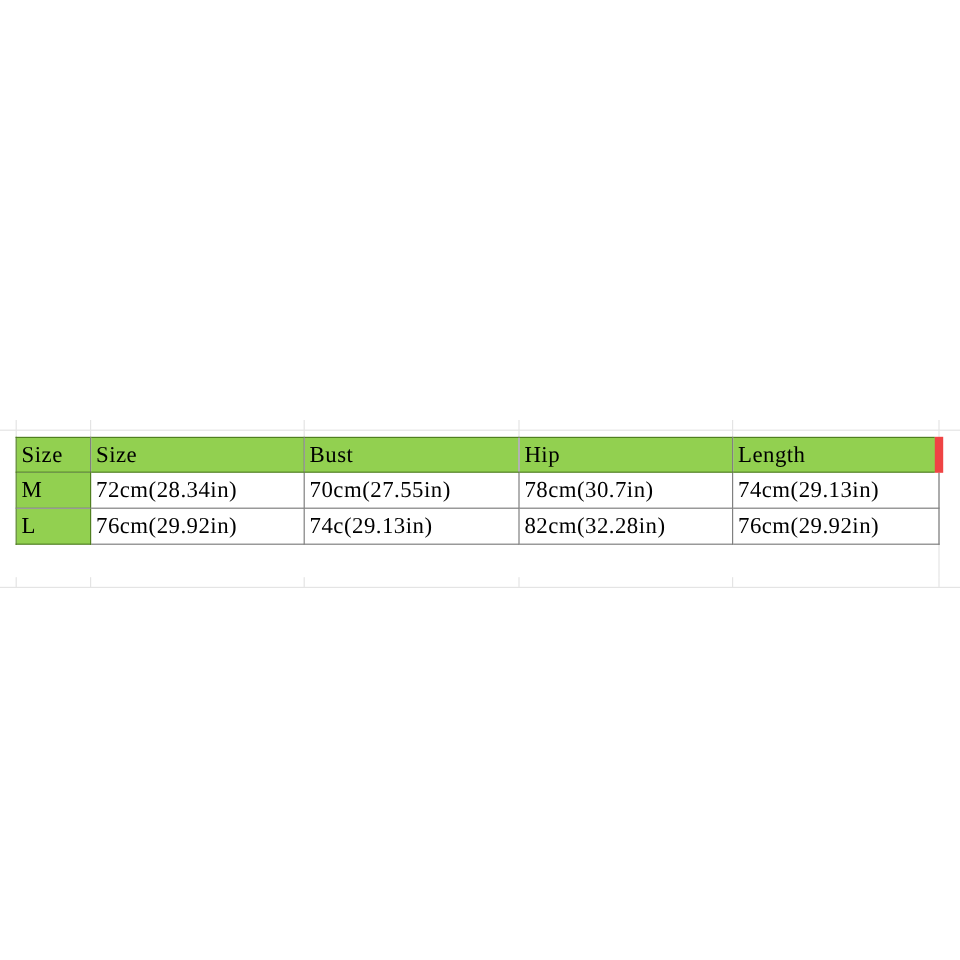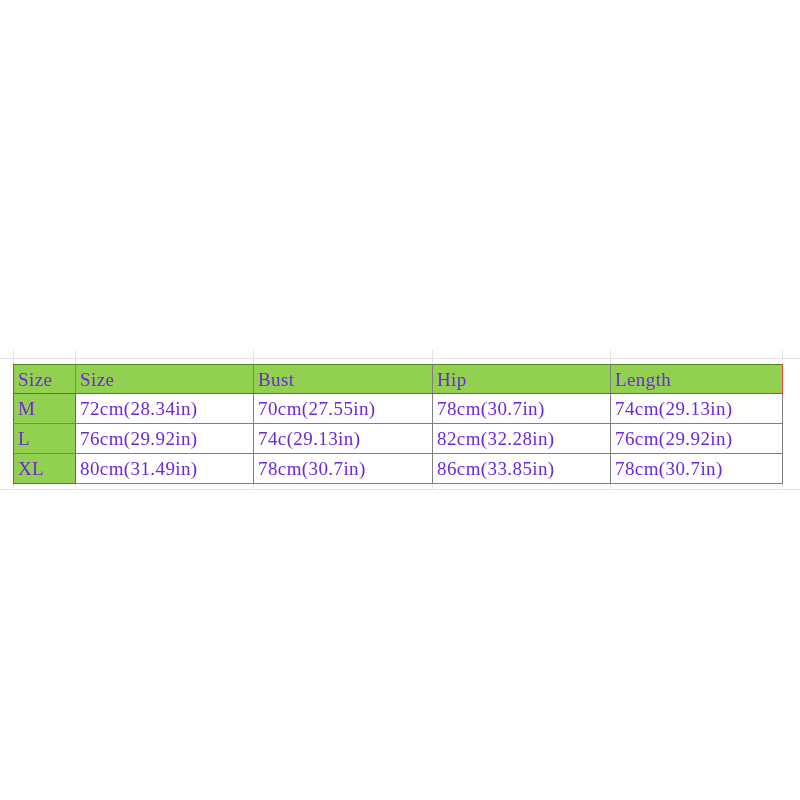--- a/index.html
+++ b/index.html
@@ -47,34 +47,34 @@
   }
   #size-table td, #size-table th {
     border: 1px solid #808080;
     padding: 0 0 0 4px;
     height: 29px;
     text-align: left;
     vertical-align: middle;
     white-space: nowrap;
     font-weight: normal;
     letter-spacing: 0.4px;
-    color: #6d28d9;
+    color: #000000;
     overflow: hidden;
   }
   #size-table thead th {
     background: #92d050;
     height: 28px;
     border-top: 1px solid #4f7f1f;
     border-bottom: 1px solid #4f7f1f;
   }
   #size-table thead th.first-head {
     border-left: 1px solid #4f7f1f;
   }
   #size-table thead th.last-head {
-    border-right: 1px solid #ef4444;
+    border-right: 7px solid #ef4444;
   }
   #size-table tbody td.size-cell {
     background: #92d050;
     border-left-color: #4f7f1f;
     border-right-color: #4f7f1f;
   }
   #size-table tbody tr:last-child td.size-cell {
     border-bottom-color: #4f7f1f;
   }
   #size-table tbody td {
@@ -136,23 +136,16 @@
         <td>78cm(30.7in)</td>
         <td>74cm(29.13in)</td>
       </tr>
       <tr>
         <td class="size-cell">L</td>
         <td>76cm(29.92in)</td>
         <td>74c(29.13in)</td>
         <td>82cm(32.28in)</td>
         <td>76cm(29.92in)</td>
       </tr>
-      <tr>
-        <td class="size-cell">XL</td>
-        <td>80cm(31.49in)</td>
-        <td>78cm(30.7in)</td>
-        <td>86cm(33.85in)</td>
-        <td>78cm(30.7in)</td>
-      </tr>
     </tbody>
   </table>
 
 </div>
 
 </body></html>

